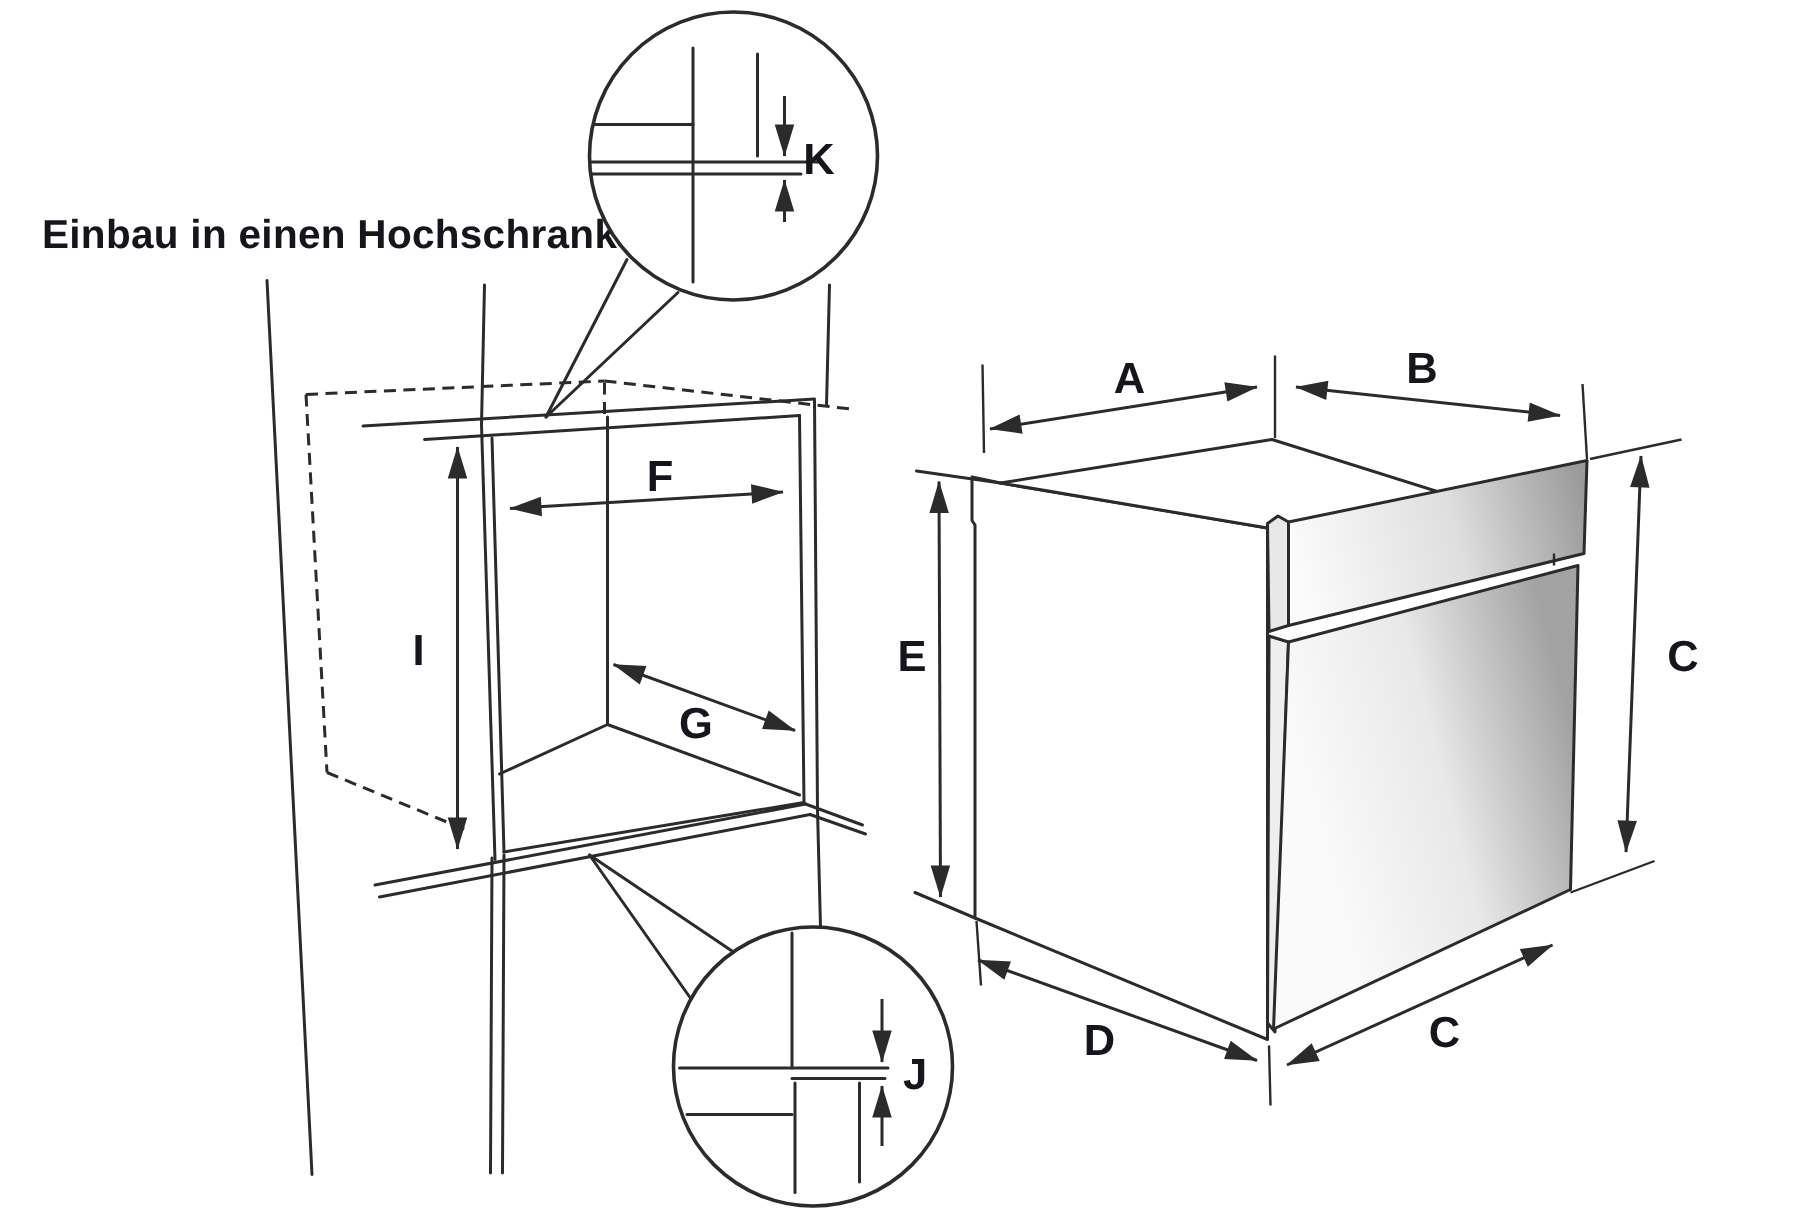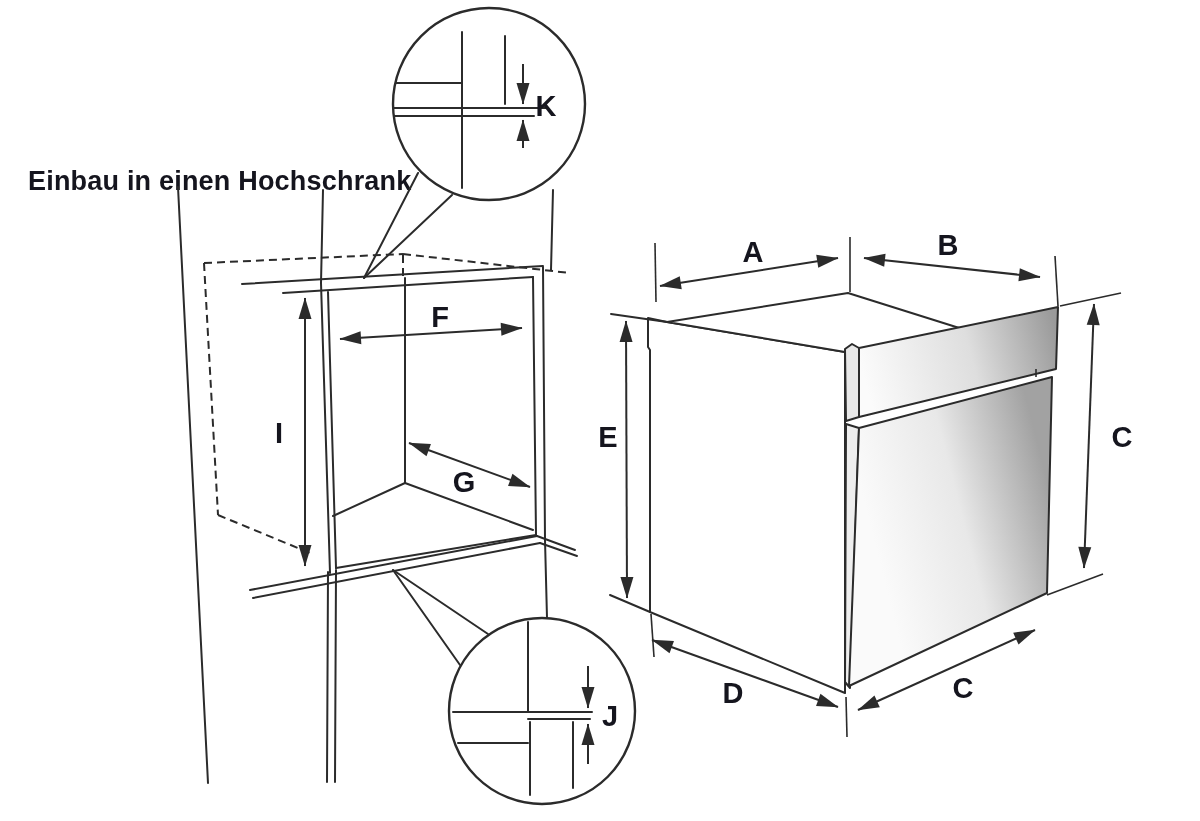--- a/index.html
+++ b/index.html
@@ -1,19 +1,19 @@
 <!DOCTYPE html>
 <html><head>
 <meta charset="utf-8">
 <style>
   html,body{margin:0;padding:0;background:#ffffff;}
   #stage{position:relative;width:1200px;height:821px;background:#ffffff;overflow:hidden;
          font-family:"Liberation Sans", sans-serif;}
   #title{position:absolute;left:28px;top:141px;font-size:27px;font-weight:bold;
-         color:#15151e;letter-spacing:0.2px;white-space:nowrap;margin-top:25px;}
+         color:#15151e;letter-spacing:0.2px;white-space:nowrap;}
   svg{position:absolute;left:0;top:0;}
   .ln{stroke:#2b2b2b;stroke-width:2;fill:none;stroke-linecap:round;}
   .thin{stroke:#2b2b2b;stroke-width:1.6;fill:none;}
   .dash{stroke:#2b2b2b;stroke-width:2;fill:none;stroke-dasharray:8 5;stroke-linecap:butt;}
   .dim{stroke:#2b2b2b;stroke-width:2;fill:none;}
   .circ{stroke:#2b2b2b;stroke-width:2.4;fill:#ffffff;}
   .face{stroke:#2b2b2b;stroke-width:2;stroke-linejoin:round;}
   .lbl{font-family:"Liberation Sans", sans-serif;font-size:29px;font-weight:bold;
        fill:#15151e;text-anchor:middle;}
 </style>

